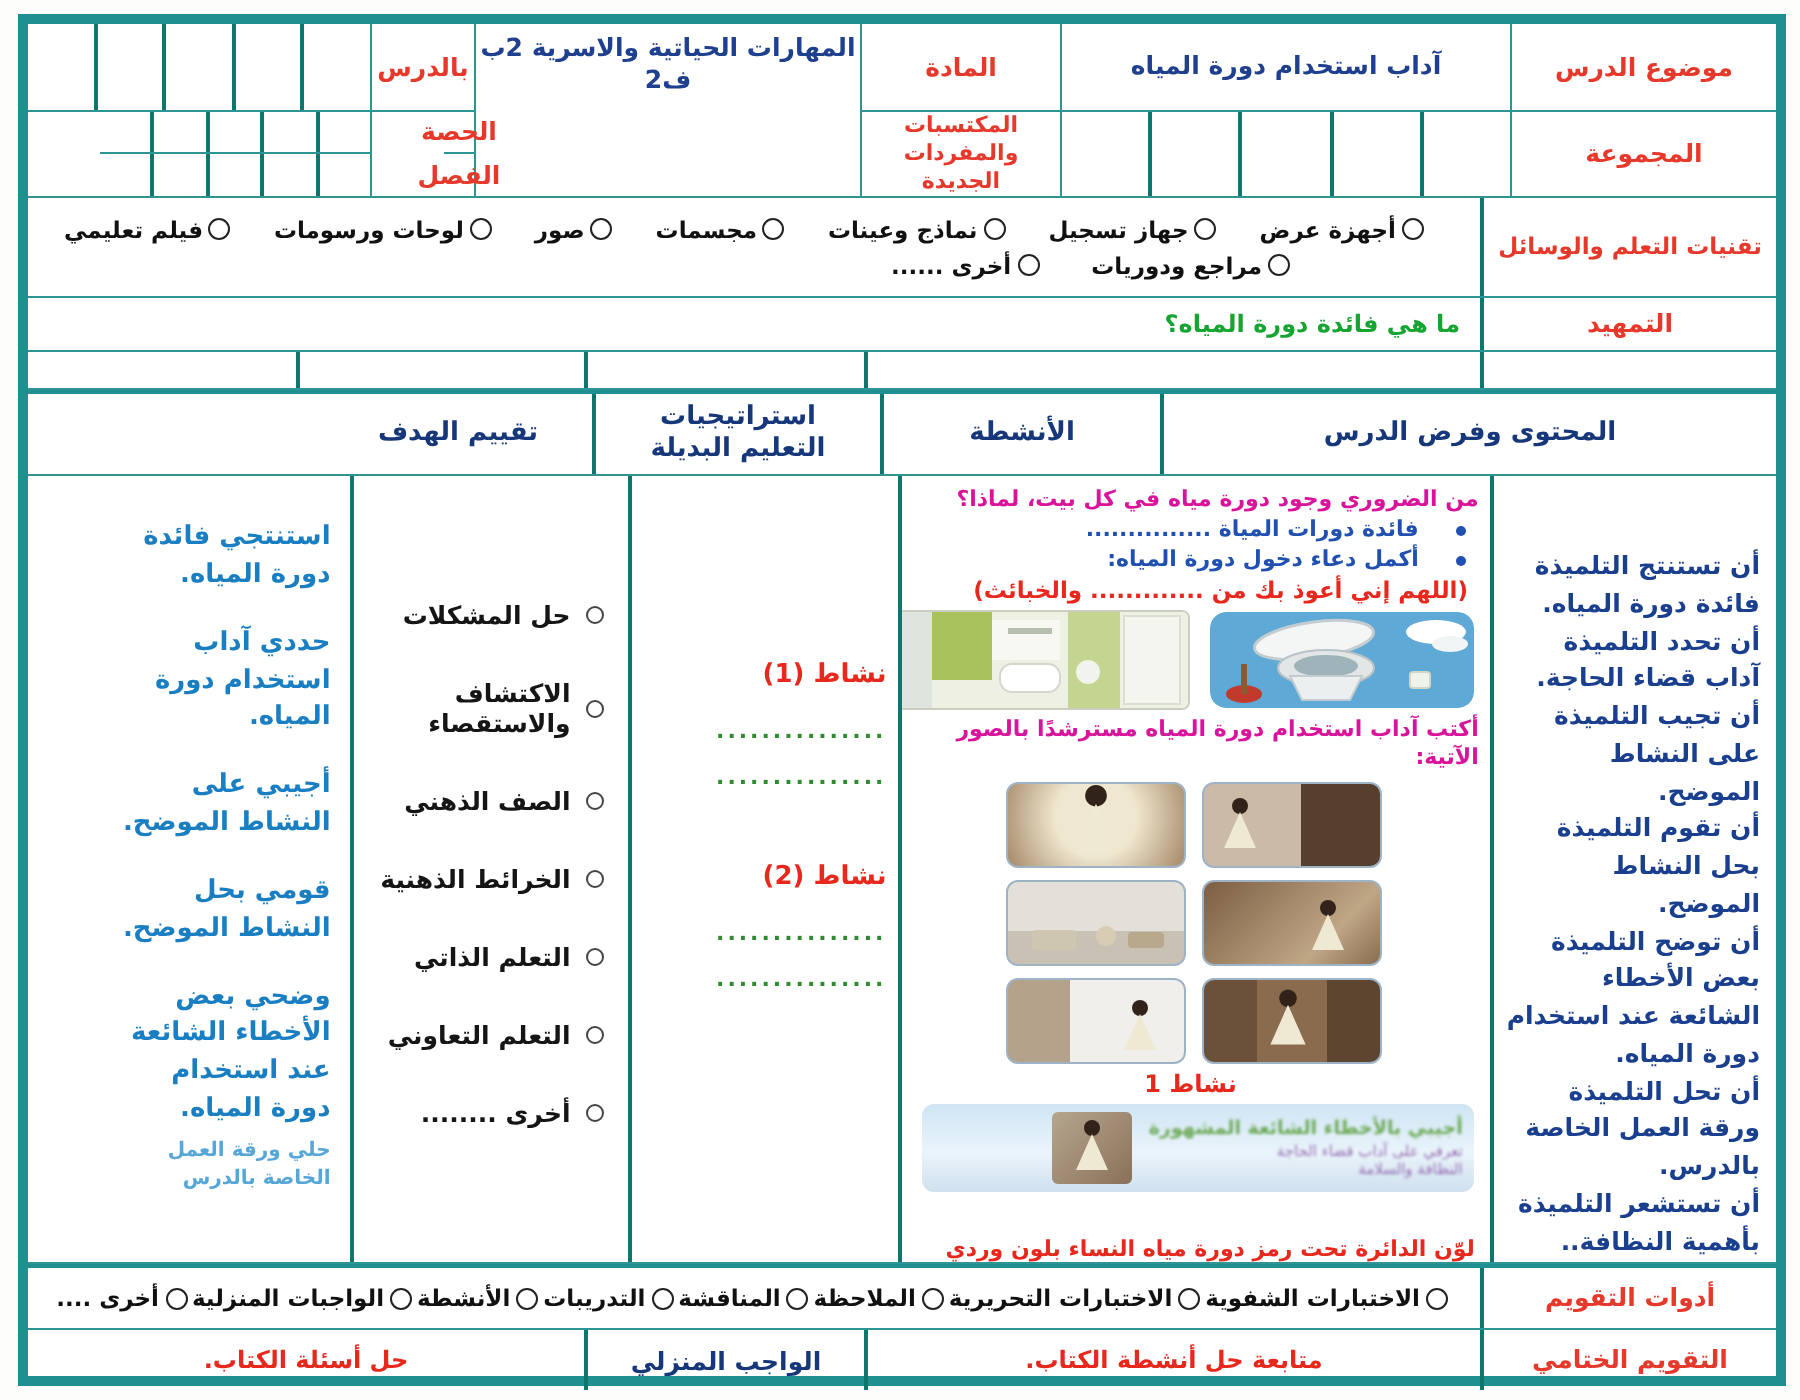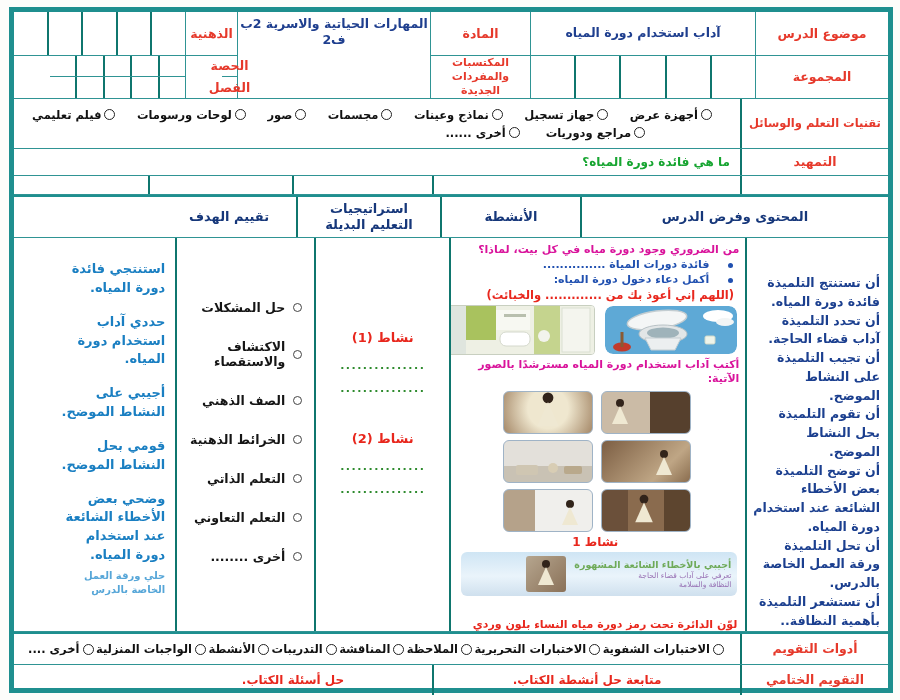--- a/index.html
+++ b/index.html
@@ -29,21 +29,21 @@
   .cols{display:flex;direction:rtl;}
   .w-obj{width:148px;}.w-cont{width:308px;}.w-act{width:140px;}.w-strat{width:144px;}.w-eval{width:134px;}
   .headers .cell{display:flex;align-items:center;justify-content:center;text-align:center;color:#16377a;font-weight:bold;font-size:13px;line-height:1.2;}
   .objectives{padding:36px 8px 4px 4px;color:#1b3f8f;font-weight:bold;font-size:12.5px;line-height:1.5;text-align:right;}
   .evaluation{padding:22px 10px 4px 6px;color:#1a7fc2;font-weight:bold;font-size:13px;line-height:1.45;text-align:right;margin-left:32px;}
   .evaluation p{margin:0 0 15px 0;}
   .eval-small{color:#56a6d8;font-size:10px;line-height:1.4;margin-top:2px;}
   .strategies{padding:62px 12px 4px 4px;}
   .strat-item{display:flex;direction:rtl;align-items:center;gap:8px;margin-bottom:24px;color:#151515;font-weight:bold;font-size:12.5px;}
   .strat-bullet{display:inline-block;width:7px;height:7px;border:1.2px solid #444;border-radius:50%;flex:0 0 auto;}
-  .activities{padding:92px 6px 4px 6px;text-align:center;}
+  .activities{padding:92px 6px 4px 6px;}
   .act-title{color:#e8271d;font-weight:bold;font-size:13px;margin-bottom:14px;}
   .dots{color:#2e8b2e;font-weight:bold;font-size:11px;letter-spacing:1.5px;margin:10px 0;white-space:nowrap;overflow:hidden;}
   .act-gap{height:26px;}
   
   .content{padding:5px 6px 2px 4px;}
   .c-magenta{color:#d9139b;font-weight:bold;font-size:11px;line-height:1.35;text-align:right;}
   .c-bullet{display:flex;direction:rtl;align-items:center;gap:19px;color:#2050b0;font-weight:bold;font-size:11px;line-height:1.35;padding-right:6px;}
   .bdot{width:5px;height:5px;border-radius:50%;background:#2050b0;flex:0 0 auto;}
   .c-red{color:#e8271d;font-weight:bold;font-size:11.5px;text-align:center;padding-left:26px;}
   .imgrow{display:flex;direction:rtl;gap:10px;justify-content:flex-start;align-items:center;margin:3px 2px;}
@@ -96,21 +96,21 @@
       </div>
     </div>
     <div class="tb" style="width:100px;">
       <div class="lbl h44 bb">المادة</div>
       <div class="lbl h42" style="font-size:11px;">المكتسبات والمفردات الجديدة</div>
     </div>
     <div class="tb" style="width:193px;">
       <div class="val" style="height:86px;align-items:flex-start;padding-top:4px;">المهارات الحياتية والاسرية 2ب ف2</div>
     </div>
     <div class="tb" style="width:52px;">
-      <div class="lbl h44 bb">الذهنية</div>
+      <div class="lbl h44 bb">بالدرس</div>
       <div class="lbl h21 bb">الحصة</div>
       <div class="lbl h21">الفصل</div>
     </div>
     <div class="tb" style="width:171px;">
       <div class="minis h44 bb">
         <div class="cell"></div>
         <div class="cell"></div>
         <div class="cell"></div>
         <div class="cell"></div>
         <div class="cell"></div>
@@ -409,17 +409,18 @@
       <span class="opt">
             <i class="circ"></i>
             <span>أخرى ....</span>
           </span>
     </div>
   </div>
 
   <div class="row" style="height:30px;border-bottom:none;">
     <div class="cell lbl" style="width:148px;">التقويم الختامي</div>
     <div class="cell final-red" style="width:308px;">متابعة حل أنشطة الكتاب.</div>
+    <div class="cell final-navy" style="width:140px;">الواجب المنزلي</div>
     <div class="cell final-red" style="width:278px;">حل أسئلة الكتاب.</div>
   </div>
 
 </div>
 </div>
 
 </body></html>

